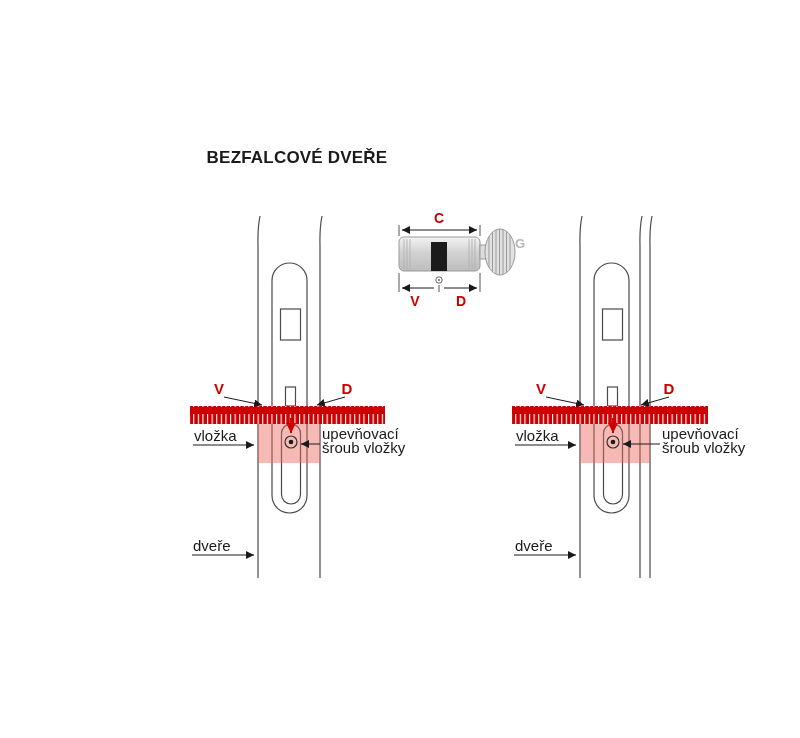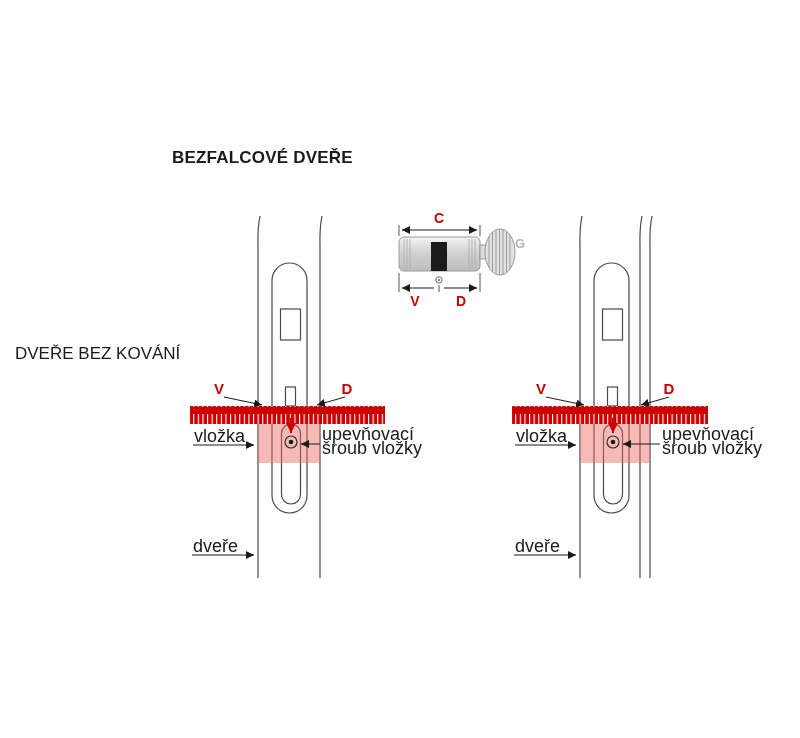--- a/index.html
+++ b/index.html
@@ -1,24 +1,24 @@
 <!DOCTYPE html>
 <html><head>
 <meta charset="utf-8">
 <style>
   html,body{margin:0;padding:0;background:#fff;}
   .canvas{position:relative;width:800px;height:738px;background:#ffffff;
           font-family:"Liberation Sans",sans-serif;overflow:hidden;}
   .canvas svg{position:absolute;left:0;top:0;}
   .lbl{position:absolute;color:#1a1a1a;white-space:nowrap;}
-  .heading{font-weight:bold;font-size:17px;text-align:left;letter-spacing:.2px;}
+  .heading{font-weight:bold;font-size:17px;text-align:center;letter-spacing:.2px;}
   .side-label{font-size:17px;}
   .dim{color:#cc0000;font-weight:bold;font-size:15px;text-align:center;width:20px;}
   .dim-mid{color:#cc0000;font-weight:bold;font-size:14px;text-align:center;width:20px;}
-  .small{font-size:18px;line-height:14px;}
+  .small{font-size:15px;line-height:14px;}
   .g-label{color:#b5b5b5;font-weight:bold;font-size:13px;}
   .two-line span{display:block;}
 </style>
 </head>
 <body>
 
 <div class="canvas">
 
   <svg width="800" height="738" viewBox="0 0 800 738">
     <defs>
@@ -127,21 +127,20 @@
             <line x1="499.5" y1="228" x2="499.5" y2="276"></line>
           <line x1="503" y1="228" x2="503" y2="276"></line>
             <line x1="506.5" y1="228" x2="506.5" y2="276"></line>
           <line x1="510" y1="228" x2="510" y2="276"></line>
         </g>
       </g>
     </g>
   </svg>
 
   <div class="lbl heading" style="left:172px;top:148px;width:250px">BEZFALCOVÉ DVEŘE</div>
-  <div class="lbl side-label" style="left:15px;top:344px">DVEŘE BEZ KOVÁNÍ</div>
 
   <div class="lbl dim-mid" style="left:429px;top:210px">C</div>
   <div class="lbl dim-mid" style="left:405px;top:293px">V</div>
   <div class="lbl dim-mid" style="left:451px;top:293px">D</div>
   <div class="lbl g-label" style="left:515px;top:236px">G</div>
 
   <div class="lbl dim" style="left:209px;top:380px">V</div>
   <div class="lbl dim" style="left:337px;top:380px">D</div>
   <div class="lbl small" style="left:194px;top:429px">vložka</div>
   <div class="lbl small two-line" style="left:322px;top:427px">

